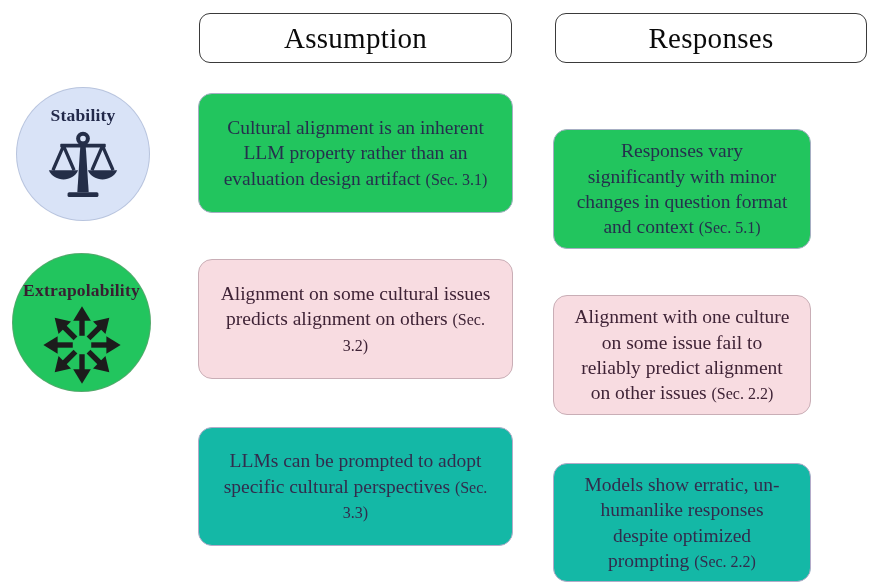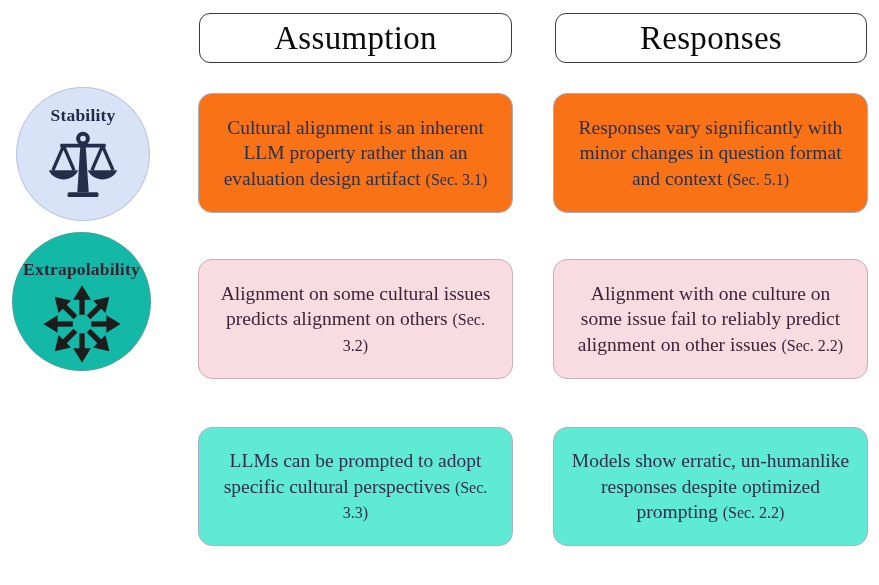--- a/index.html
+++ b/index.html
@@ -5,49 +5,49 @@
   html,body{margin:0;padding:0;background:#ffffff;}
   .canvas{
     position:relative;width:879px;height:585px;background:#ffffff;
     font-family:"Liberation Serif","DejaVu Serif",serif;overflow:hidden;
   }
   
   .hdr{
     position:absolute;top:13px;height:50px;background:#ffffff;
     border:1.6px solid #3a3a3a;border-radius:11px;box-sizing:border-box;
     display:flex;align-items:center;justify-content:center;
-    font-size:33px;color:#0a0a0a;letter-spacing:.3px;
+    font-size:29px;color:#0a0a0a;letter-spacing:.3px;
   }
   .hdr.col-a{left:199px;width:313px;}
   .hdr.col-b{left:555px;width:312px;}
   
   .box{
     position:absolute;border-radius:14px;box-sizing:border-box;
     display:flex;align-items:center;justify-content:center;text-align:center;
     padding:8px 17px;font-size:19.5px;line-height:1.3;
   }
   .box .sec{font-size:16px;}
   .col-a.box{left:198px;width:315px;}
-  .col-b.box{left:553px;width:315px;}
+  .col-b.box{left:553px;width:258px;margin-top:36px;}
   .row0.box{top:93px;height:120px;}
   .row1.box{top:259px;height:120px;}
   .row2.box{top:427px;height:119px;}
-  .theme-blue.box{background:#f97316;border:1px solid #a6aec3;color:#25304d;}
+  .theme-blue.box{background:#22c55e;border:1px solid #a6aec3;color:#25304d;}
   .theme-pink.box{background:#f8dce1;border:1px solid #c9aeb6;color:#3f2336;}
-  .theme-lav.box {background:#5eead4;border:1px solid #b3abc9;color:#322c4d;}
+  .theme-lav.box {background:#14b8a6;border:1px solid #b3abc9;color:#322c4d;}
   
   .circle{
     position:absolute;border-radius:50%;box-sizing:border-box;
     display:flex;flex-direction:column;align-items:center;
   }
   .circle .circle-label{font-weight:bold;font-size:17.5px;letter-spacing:.2px;white-space:nowrap;}
   .circle.c0{left:16px;top:87px;width:134px;height:134px;background:#d9e3f7;
     border:1px solid rgba(110,125,165,.30);padding-top:17px;}
   .circle.c0 .circle-label{color:#22294a;}
-  .circle.c1{left:12px;top:232px;width:139px;height:139px;background:#14b8a6;
+  .circle.c1{left:12px;top:253px;width:139px;height:139px;background:#22c55e;
     border:1px solid rgba(175,120,135,.35);padding-top:26px;}
   .circle.c1 .circle-label{color:#381f31;}
   .circle.c2{left:12px;top:412px;width:141px;height:141px;background:#e4e0f4;
     border:1px solid rgba(140,130,170,.35);padding-top:24px;}
   .circle.c2 .circle-label{color:#2d2847;}
   .circle svg{display:block;margin-top:2px;}
 </style>
 </head>
 <body>
 

